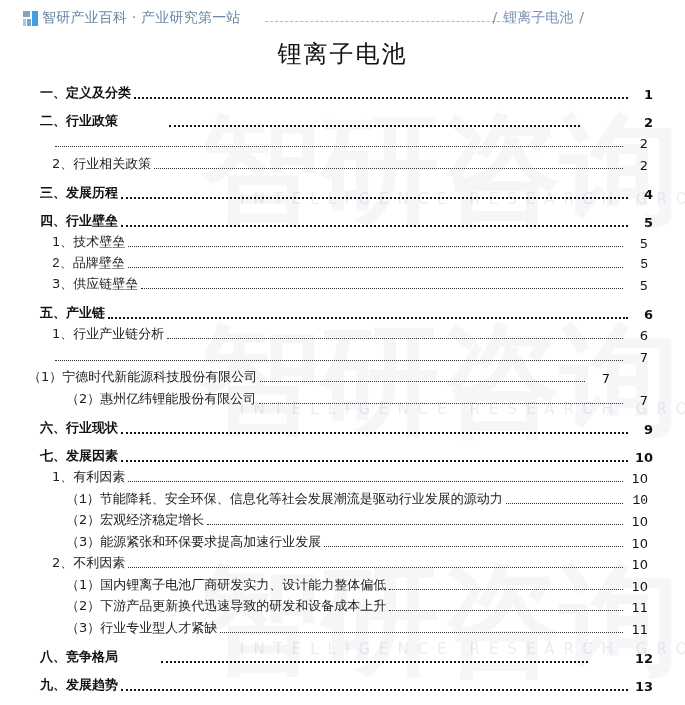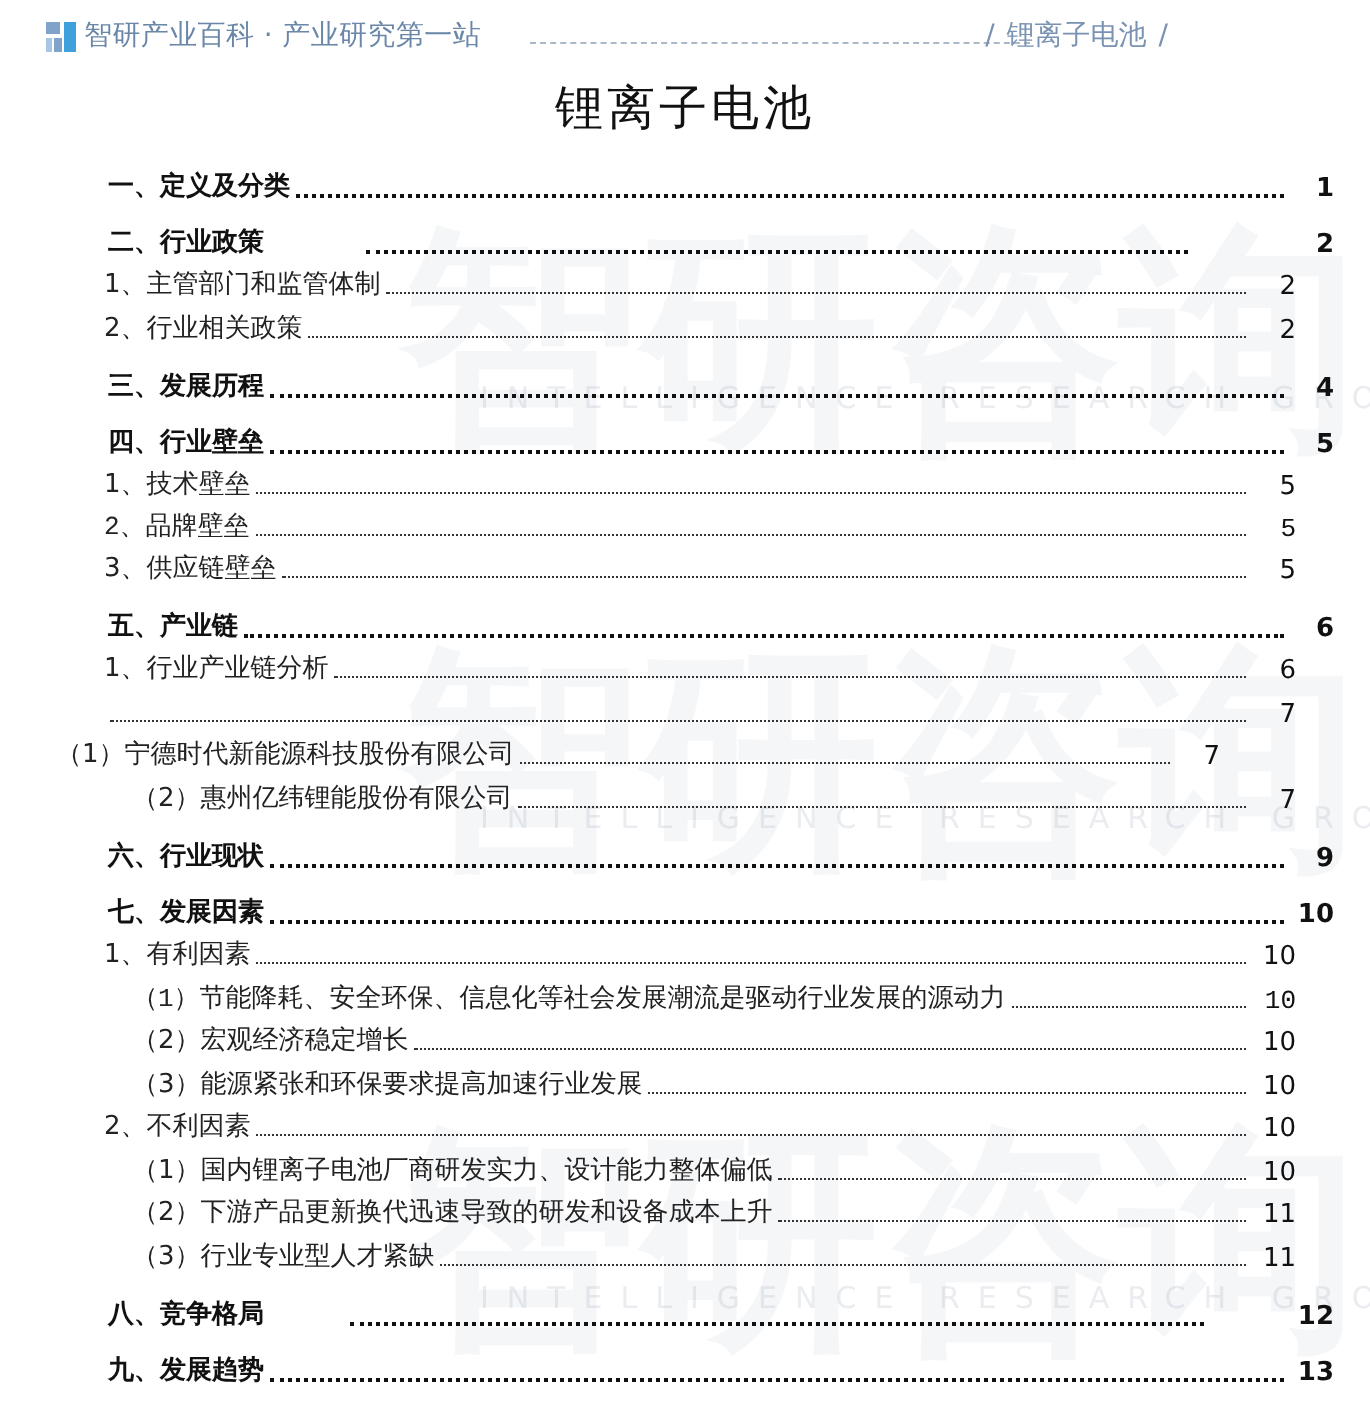--- a/index.html
+++ b/index.html
@@ -23,21 +23,21 @@
   .wm3 { left:200px; top:540px; font-size:120px; }
   .wm3s { left:240px; top:640px; font-size:15px; letter-spacing:9px; color:rgba(160,170,185,0.22); font-weight:normal; }
   .toc { position:absolute; left:0; top:0; width:685px; }
   .row { position:absolute; left:0; width:685px; display:flex; align-items:flex-end; height:18px; }
   .row .label { white-space:nowrap; font-size:13px; color:#222; }
   .row .dots { flex:1; border-bottom:1px dotted #333; margin:0 3px 4px 3px; height:1px; }
   .row .page { font-size:13px; width:22px; text-align:right; padding-right:0; }
   .row.l1 .label { font-weight:bold; color:#111; font-size:13px; }
   .row.l1 .dots { border-bottom:2px dotted #111; margin-bottom:3px; }
   .row.l1 .page { font-weight:bold; color:#111; }
-  .row.l1 { padding-left:54px; width:613px; }
+  .row.l1 { padding-left:40px; width:613px; }
   .row.l2 { padding-left:52px; width:596px; }
   .row.l3 { padding-left:66px; width:582px; }
 </style>
 </head>
 <body>
 
 <div class="header">
   <div class="logo">
     <div class="sq1"></div>
       <div class="sq2"></div>
@@ -65,21 +65,20 @@
       <span class="label">一、定义及分类</span>
       <span class="dots"></span>
       <span class="page">1</span>
     </div>
     <div class="row l1" style="top: 112px; gap: 48px;">
       <span class="label">二、行业政策</span>
       <span class="dots"></span>
       <span class="page">2</span>
     </div>
     <div class="row l2" style="top: 133px;">
-      <span class="label">1、主管部门和监管体制</span>
       <span class="dots"></span>
       <span class="page">2</span>
     </div>
     <div class="row l2" style="top: 155px;">
       <span class="label">2、行业相关政策</span>
       <span class="dots"></span>
       <span class="page">2</span>
     </div>
     <div class="row l1" style="top: 184px;">
       <span class="label">三、发展历程</span>

